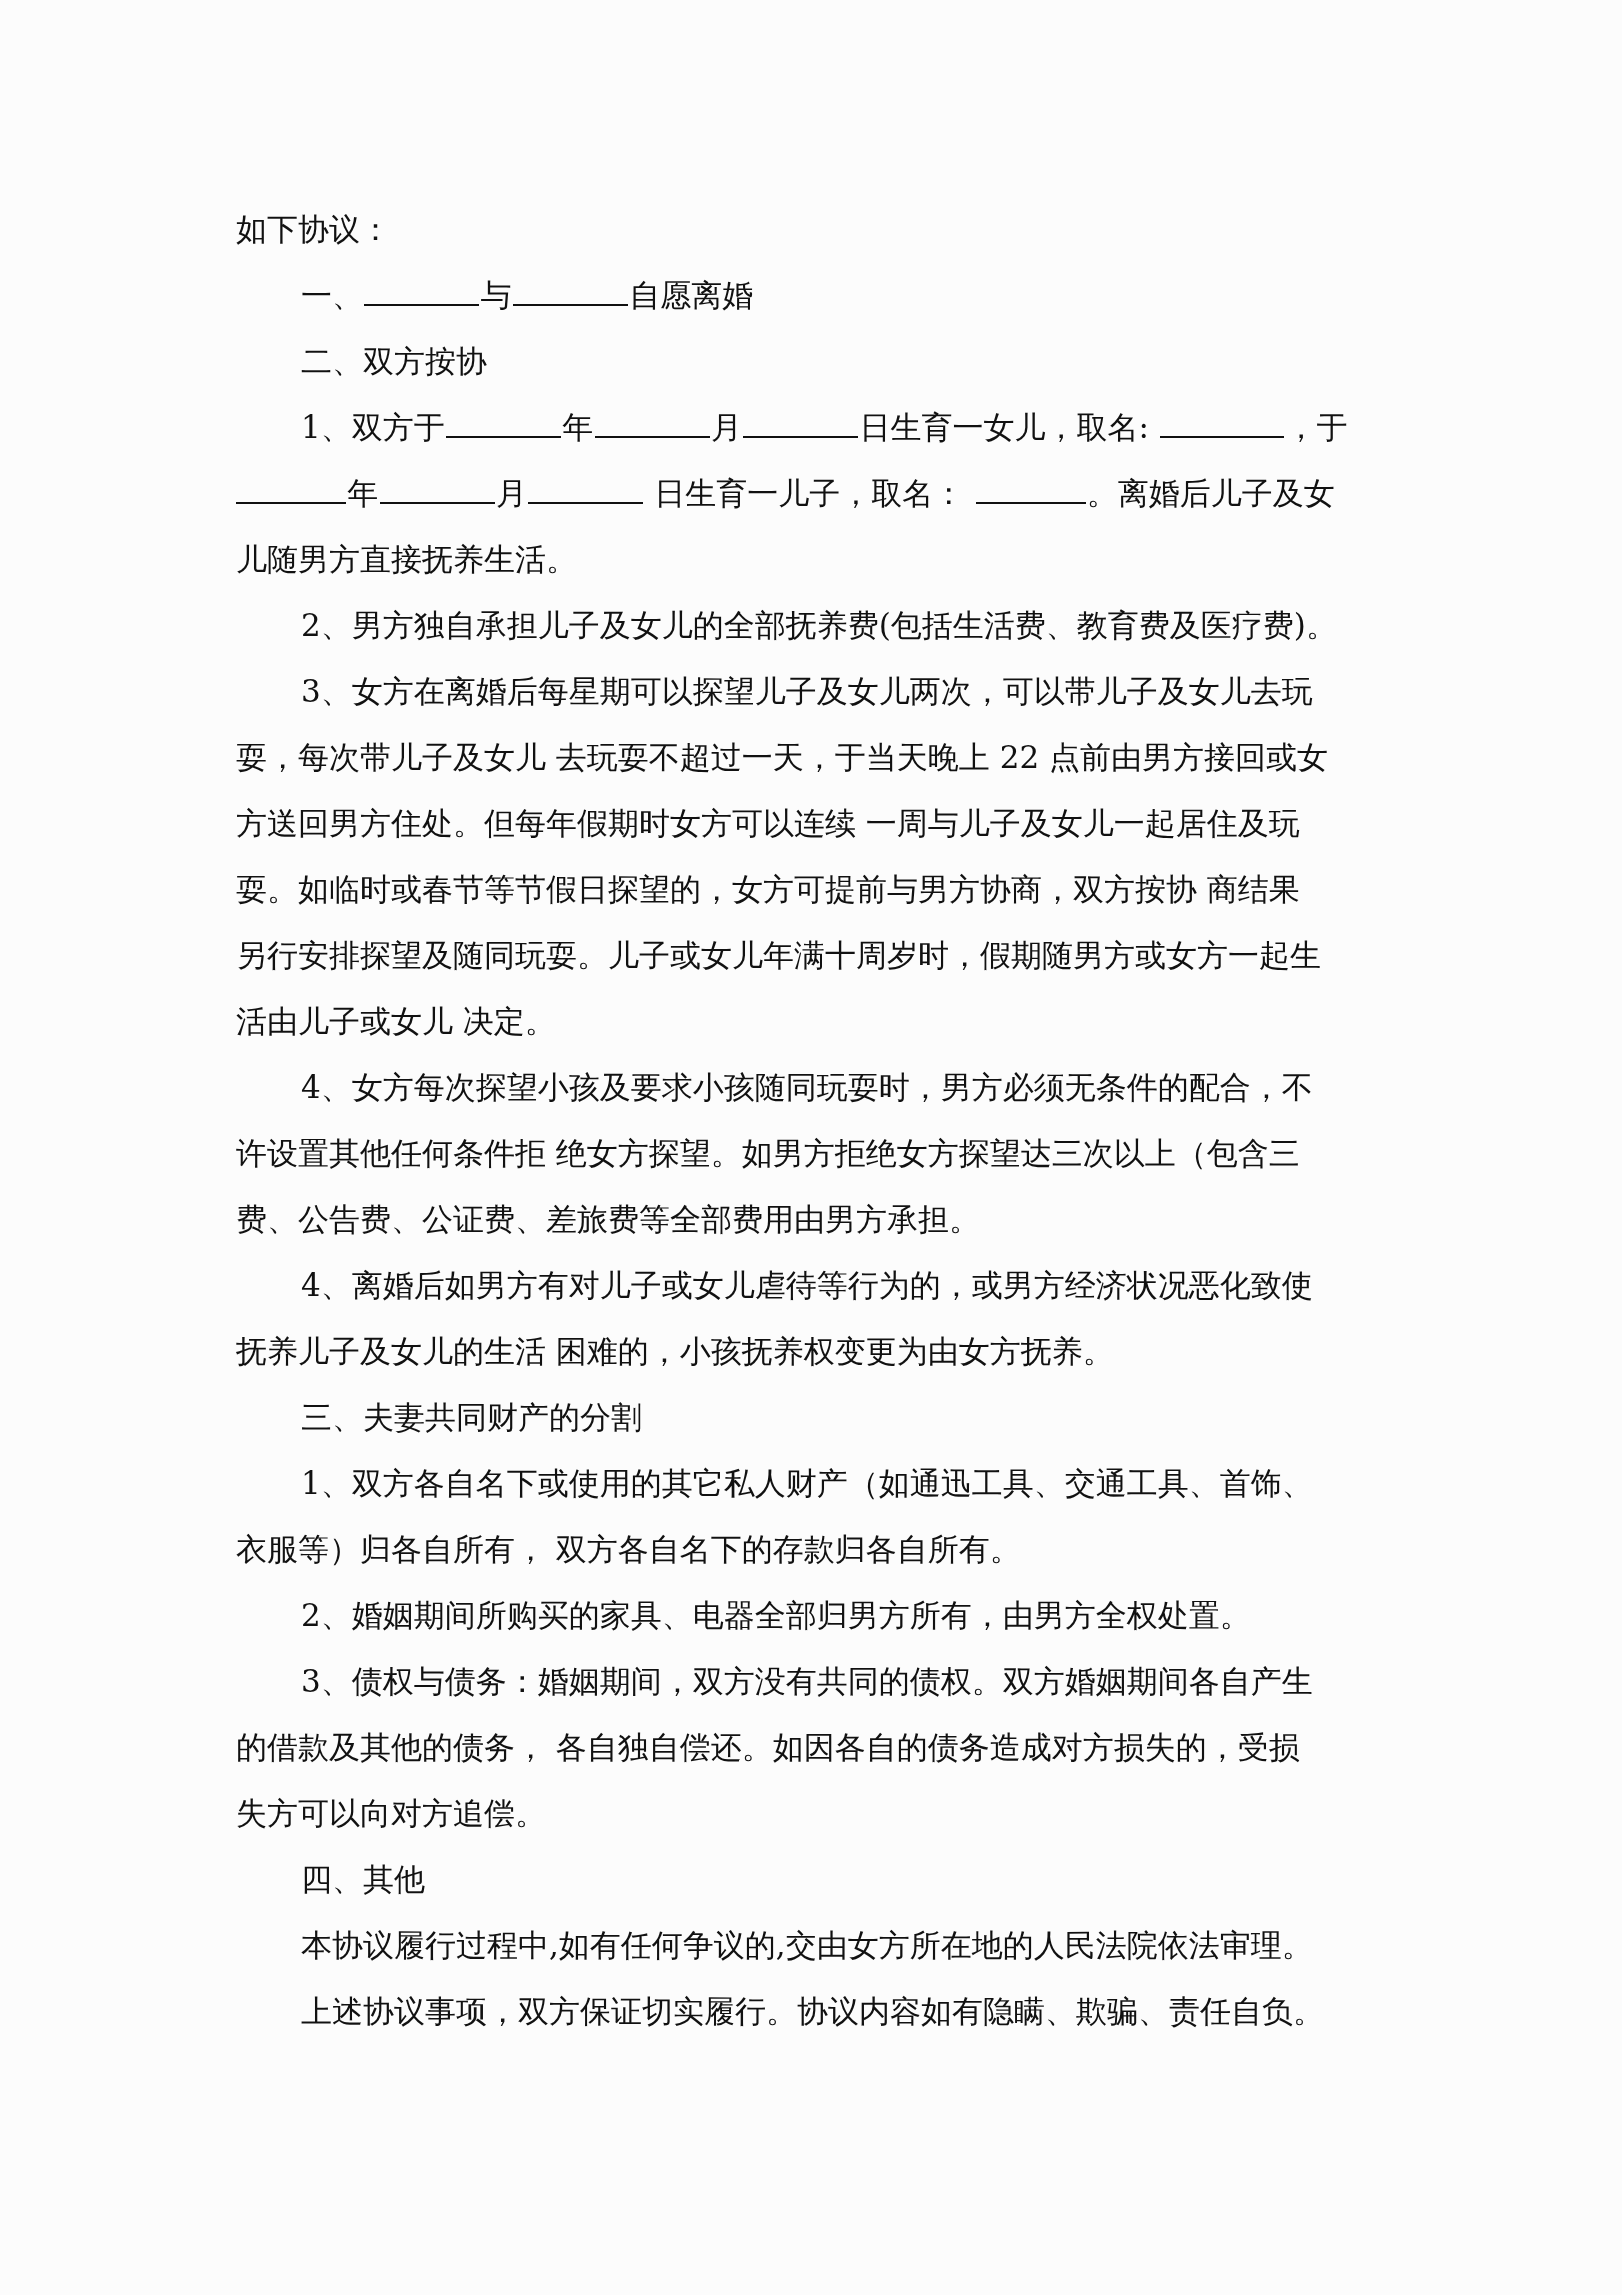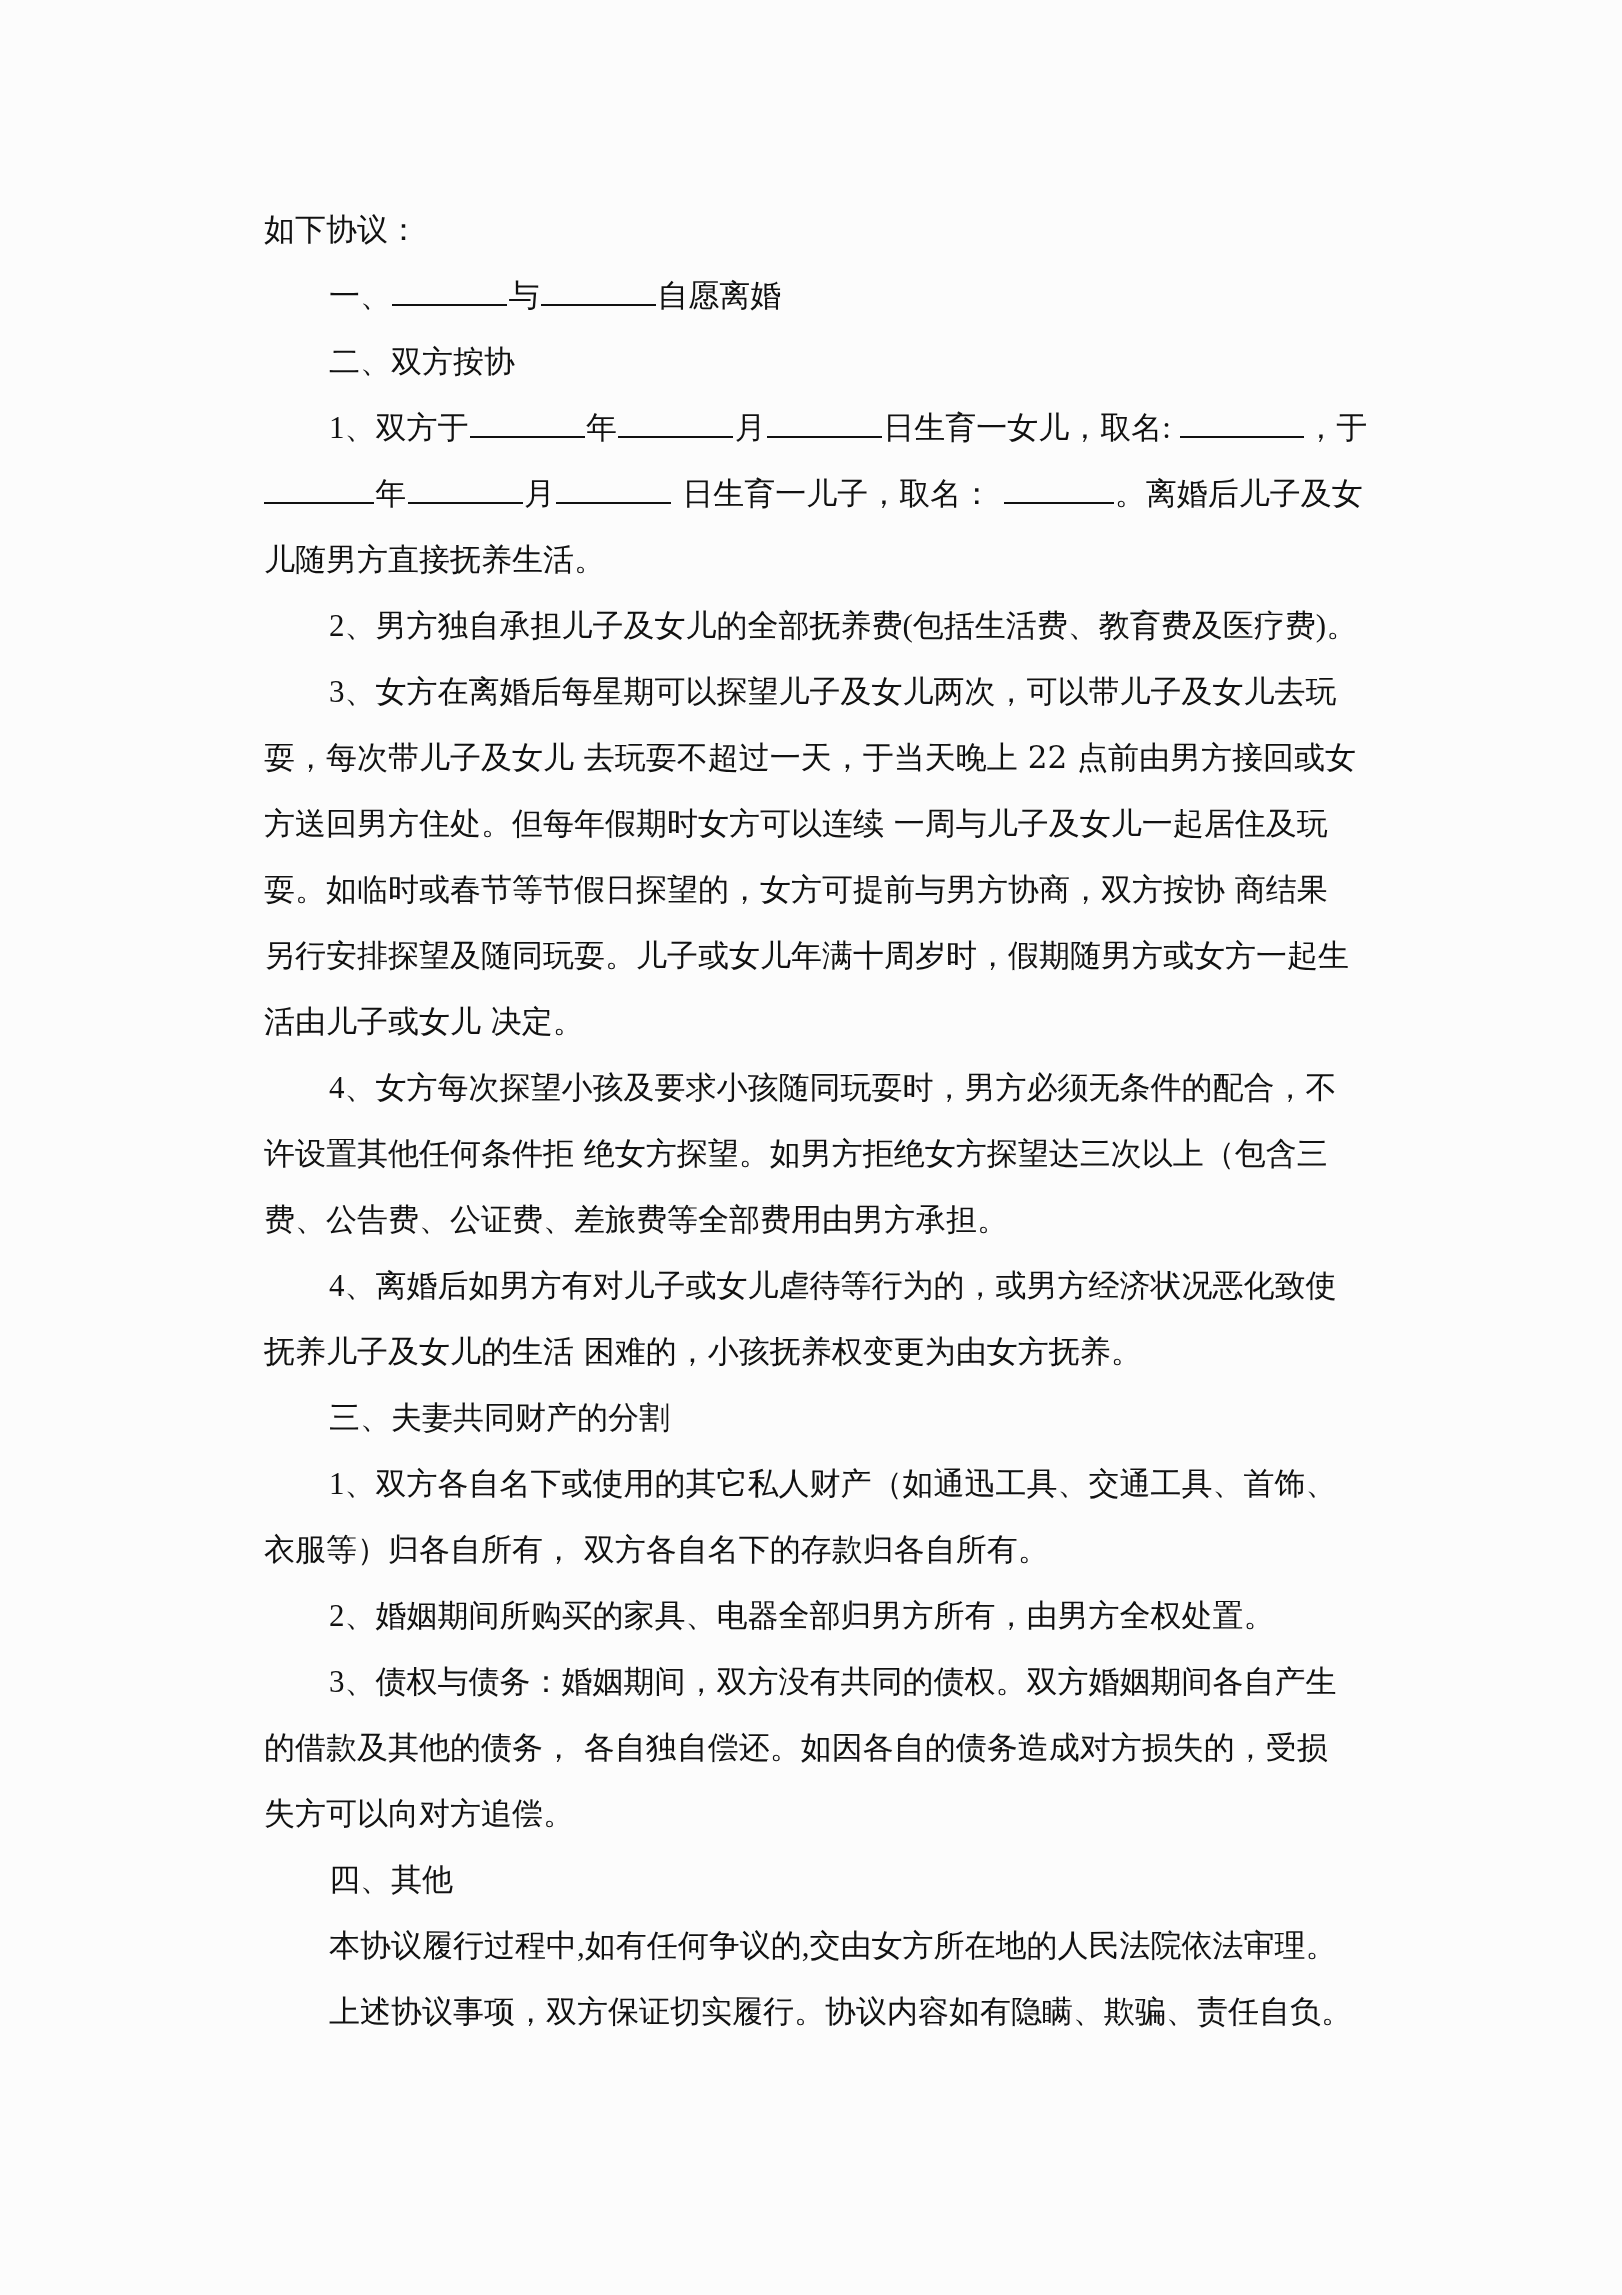--- a/index.html
+++ b/index.html
@@ -6,32 +6,32 @@
   body {
     width: 1623px; height: 2295px;
     background: #fcfcfc;
     position: relative;
     overflow: hidden;
     font-family: "DejaVu Serif", "Liberation Serif", serif;
     color: #111;
   }
   .page {
     position: absolute;
-    left: 264px; top: 211px;
+    left: 236px; top: 211px;
     width: 1132px;
   }
   .line {
     position: relative;
     height: 66px;
     font-size: 31px;
     line-height: 37px;
     white-space: nowrap;
     letter-spacing: 0px;
   }
-  .line.indent { padding-left: 65px; font-family: Liberation Serif, serif; }
+  .line.indent { padding-left: 65px; }
   .blank {
     display: inline-block;
     width: 115px;
     height: 26px;
     border-bottom: 2px solid #111;
     vertical-align: baseline;
     margin: 0 1.3px;
   }
   .blank.w190 { width: 124px; }
   .blank.w168 { width: 110px; }

